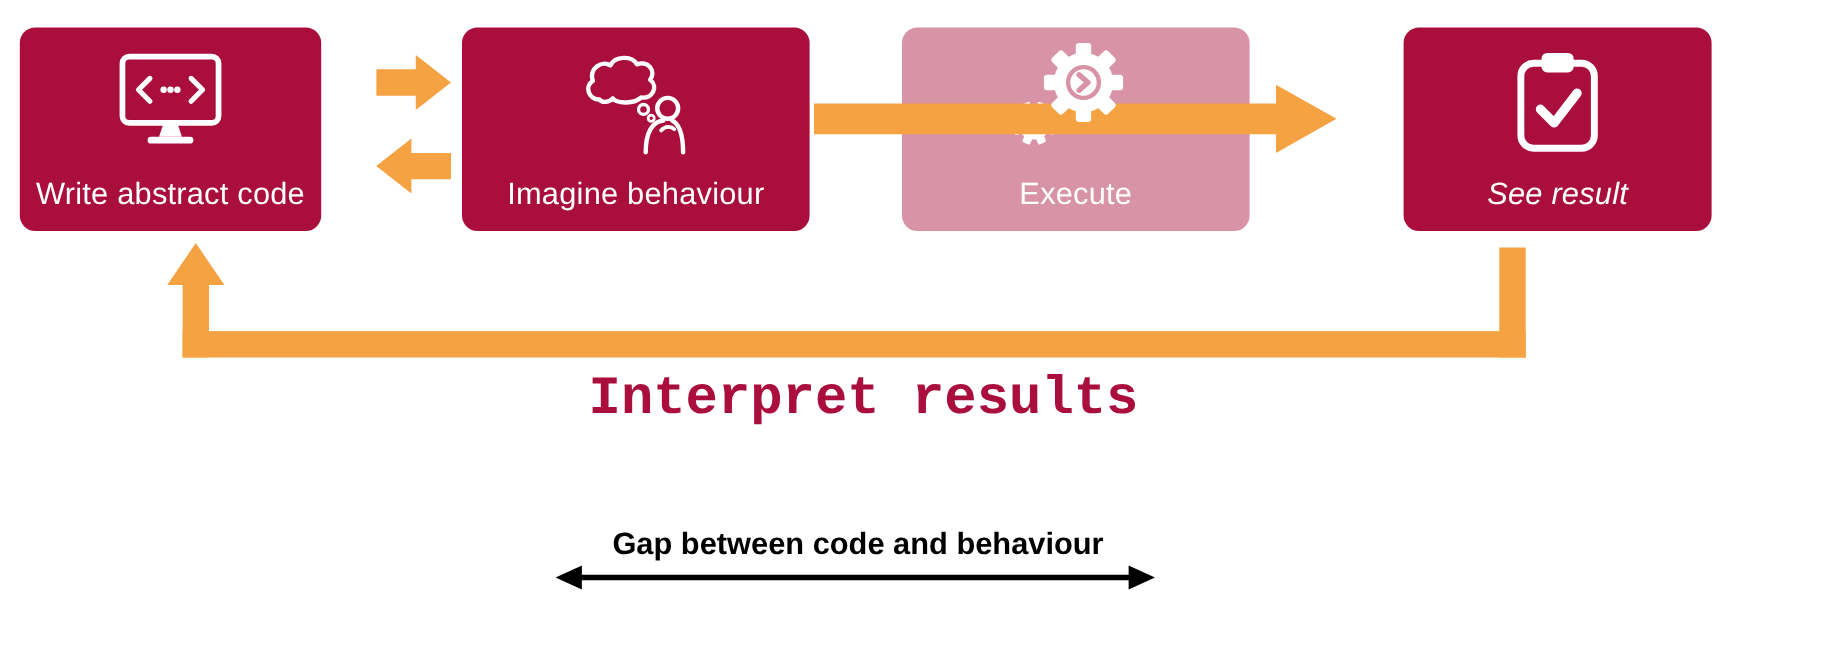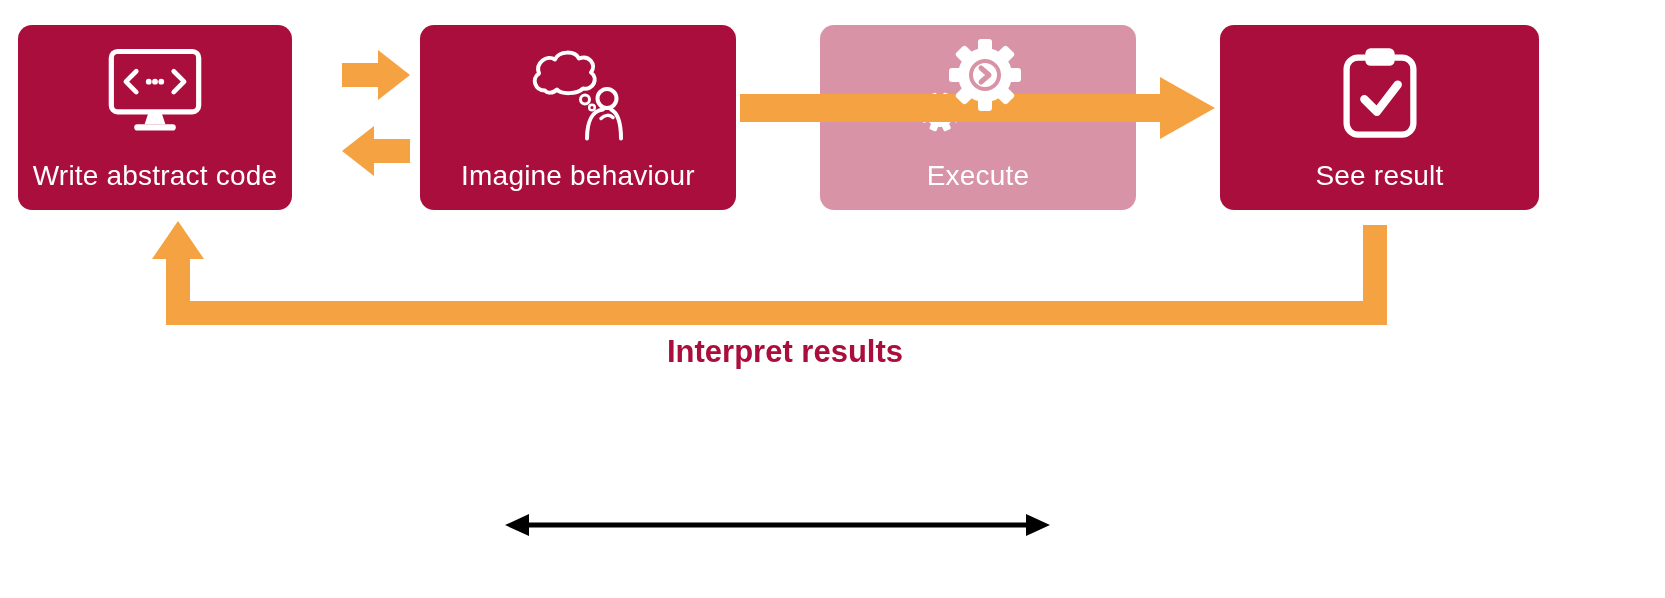--- a/index.html
+++ b/index.html
@@ -18,21 +18,21 @@
   .box-label{position:absolute;left:0;bottom:18px;width:100%;text-align:center;
              font-size:28px;color:var(--label);font-weight:400;letter-spacing:.2px;}
   .box-icon{position:absolute;top:20px;left:0;width:100%;display:flex;justify-content:center;}
 
   .abs{position:absolute;}
   .loop-seg{position:absolute;background:var(--arrow);}
   .loop-head{position:absolute;width:0;height:0;
              border-left:26px solid transparent;border-right:26px solid transparent;
              border-bottom:38px solid var(--arrow);}
   .loop-label{position:absolute;left:400px;top:334px;width:770px;text-align:center;
-              font-size:31px;font-weight:bold;color:var(--box);}
+              font-size:49px;font-weight:bold;color:var(--box);font-family:Liberation Mono, monospace;}
   .gap-label{position:absolute;left:400px;top:479px;width:760px;text-align:center;
              font-size:28px;font-weight:bold;color:var(--gap);}
 </style>
 </head>
 <body>
 
 <div class="canvas">
 
   <div class="box" style="left:18px;width:274px;">
     <div class="box-icon">
@@ -109,37 +109,38 @@
         <rect x="-7" y="-36" width="14" height="14" rx="3" transform="rotate(270)"></rect>
         <rect x="-7" y="-36" width="14" height="14" rx="3" transform="rotate(315)"></rect>
         <circle r="27"></circle>
       </g>
       <circle r="16" fill="var(--box-muted)"></circle>
       <circle r="12" fill="#fff"></circle>
       <polyline points="-4,-7 4,0 -4,7" fill="none" stroke="var(--box-muted)" stroke-width="5" stroke-linecap="round" stroke-linejoin="round"></polyline>
     </g>
   </svg>
 
-  <div class="box" style="left:1220px;width:319px;">
+  <div class="box" style="left:1276px;width:280px;font-style:italic;">
     <div class="box-icon">
       <svg width="82" height="96" viewBox="0 0 78 92">
         <rect x="7" y="12" width="64" height="74" rx="11" fill="none" stroke="#fff" stroke-width="6"></rect>
         <rect x="25" y="3" width="28" height="17" rx="5" fill="#fff"></rect>
         <polyline points="24,52 36,64 56,38" fill="none" stroke="#fff" stroke-width="8" stroke-linecap="round" stroke-linejoin="round"></polyline>
       </svg>
     </div>
     <div class="box-label">See result</div>
   </div>
 
   <div class="loop-seg" style="left:1363px;top:225px;width:24px;height:100px;"></div>
   <div class="loop-seg" style="left:166px;top:301px;width:1221px;height:24px;"></div>
   <div class="loop-seg" style="left:166px;top:258px;width:24px;height:67px;"></div>
   <div class="loop-head" style="left:152px;top:221px;"></div>
 
   <div class="loop-label">Interpret results</div>
 
+  <div class="gap-label">Gap between code and behaviour</div>
   <svg class="abs" style="left:505px;top:511px;" width="545" height="28">
     <line x1="20" y1="14" x2="525" y2="14" stroke="var(--gap)" stroke-width="5"></line>
     <polygon points="0,14 24,3 24,25" fill="var(--gap)"></polygon>
     <polygon points="545,14 521,3 521,25" fill="var(--gap)"></polygon>
   </svg>
 
 </div>
 
 </body></html>

